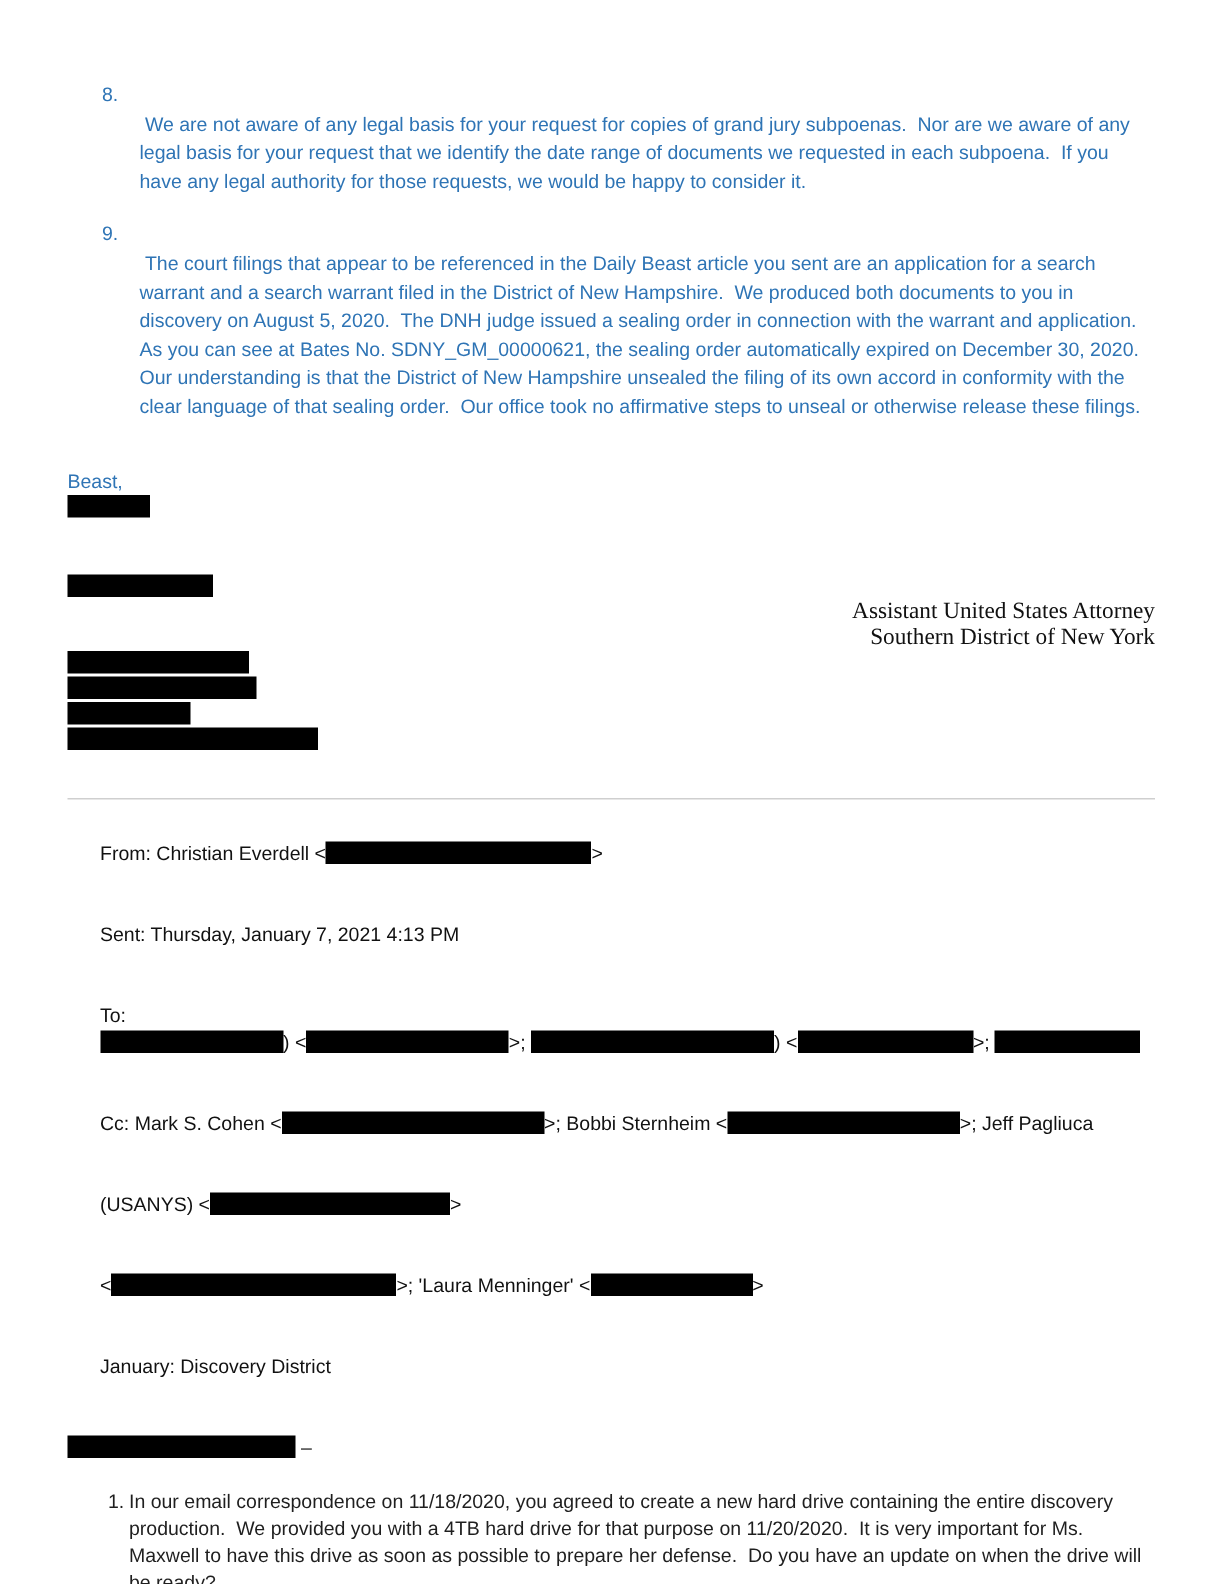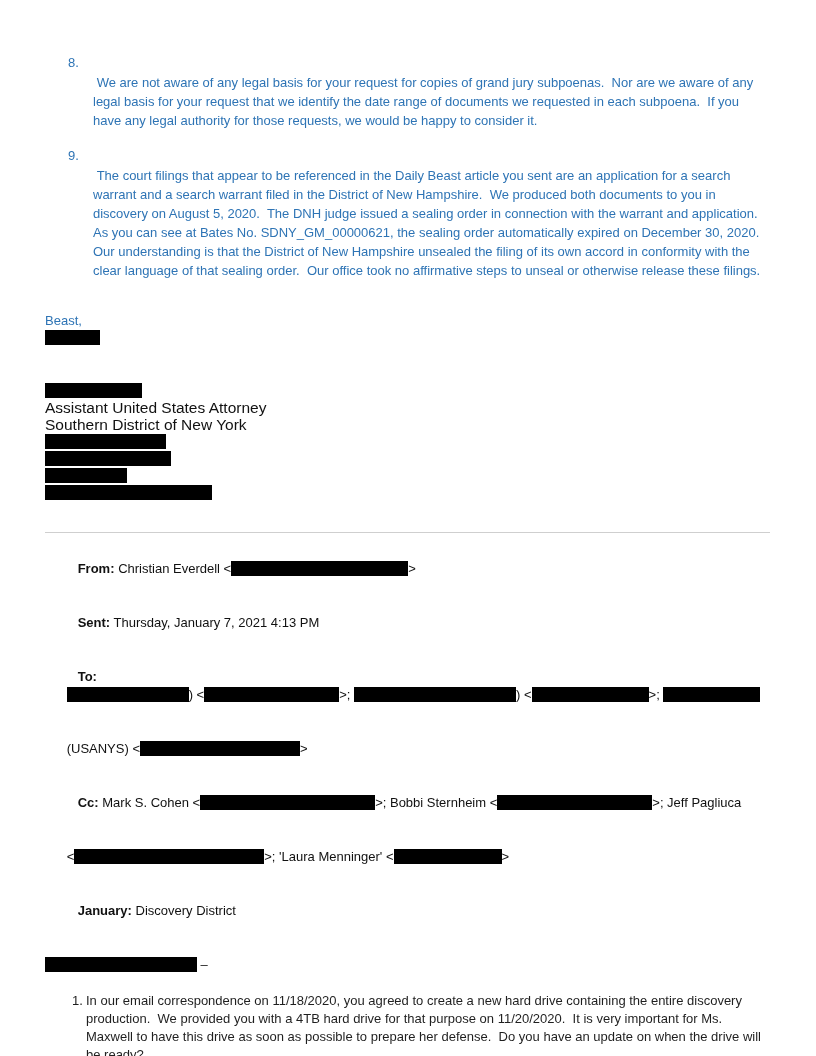--- a/index.html
+++ b/index.html
@@ -21,40 +21,40 @@
   
   .blue-list { color: #2E74B5; font-size: 13px; line-height: 19px; }
   .blue-item { display: flex; margin-left: 23px; }
   .blue-item + .blue-item { margin-top: 16px; }
   .blue-item .num { flex: none; width: 25px; }
   .blue-item .txt { flex: 1; white-space: pre-wrap; margin-top: 20px; }
   
   .closing { margin-top: 32px; font-size: 13px; line-height: 17px; color: #2E74B5; }
   .sigline { height: 17px; line-height: 17px; }
   .sig-serif {
-    font-family: Liberation Sans, sans-serif;
-    font-size: 15.5px; line-height: 17px; color: #111111;
+    font-family: Liberation Serif, serif;
+    font-size: 15.5px; line-height: 17px; color: #111111; text-align: right;
   }
   .gap36 { margin-top: 36px; }
   .redact {
     display: inline-block;
     background: #000000;
     height: 15px;
     vertical-align: -3px;
   }
   .redact.block { vertical-align: top; margin-top: 1px; }
   
   .sep {
     margin-top: 31px;
     border: 0; border-top: 1px solid #cfcfcf;
     height: 0; width: 100%;
   }
   .ehdr { margin-top: 9px; font-size: 13px; line-height: 18px; color: #111111; }
   .hline { white-space: pre-wrap; }
-  .hlabel { font-weight: bold; margin-left: 11px; }
+  .hlabel { font-weight: normal; }
   
   .salutation { margin-top: 18px; height: 17px; line-height: 17px; font-size: 13px; }
   .intro { margin-top: 19px; font-size: 13px; line-height: 18px; white-space: pre-wrap; }
   .black-list { margin-top: 19px; font-size: 13px; line-height: 18px; color: #1f1f1f; }
   .black-item { display: flex; margin-left: 27px; }
   .black-item .num { flex: none; width: 14px; }
   .black-item .txt { flex: 1; white-space: pre-wrap; }
 </style>
 </head>
 <body>
@@ -102,24 +102,24 @@
       <span class="hlabel">From:</span><span> Christian Everdell &lt;</span><span class="redact" style="width:177px"></span><span>&gt;</span>
     </div>
     <div class="hline">
       <span class="hlabel">Sent:</span><span> Thursday, January 7, 2021 4:13 PM</span>
     </div>
     <div class="hline">
       <span class="hlabel">To:</span>
       <span class="redact" style="width:122px"></span><span>) &lt;</span><span class="redact" style="width:135px"></span><span>&gt;; </span><span class="redact" style="width:162px"></span><span>) &lt;</span><span class="redact" style="width:117px"></span><span>&gt;; </span><span class="redact" style="width:97px"></span>
     </div>
     <div class="hline">
-      <span>(USANYS) &lt;</span><span class="redact" style="width:160px"></span><span>&gt;</span>
+      <span class="hlabel">Cc:</span><span> Mark S. Cohen &lt;</span><span class="redact" style="width:175px"></span><span>&gt;; Bobbi Sternheim &lt;</span><span class="redact" style="width:155px"></span><span>&gt;; Jeff Pagliuca</span>
     </div>
     <div class="hline">
-      <span class="hlabel">Cc:</span><span> Mark S. Cohen &lt;</span><span class="redact" style="width:175px"></span><span>&gt;; Bobbi Sternheim &lt;</span><span class="redact" style="width:155px"></span><span>&gt;; Jeff Pagliuca</span>
+      <span>(USANYS) &lt;</span><span class="redact" style="width:160px"></span><span>&gt;</span>
     </div>
     <div class="hline">
       <span>&lt;</span><span class="redact" style="width:190px"></span><span>&gt;; 'Laura Menninger' &lt;</span><span class="redact" style="width:108px"></span><span>&gt;</span>
     </div>
     <div class="hline">
       <span class="hlabel">January:</span><span> Discovery District</span>
     </div>
   </div>
 
   <div class="salutation">

